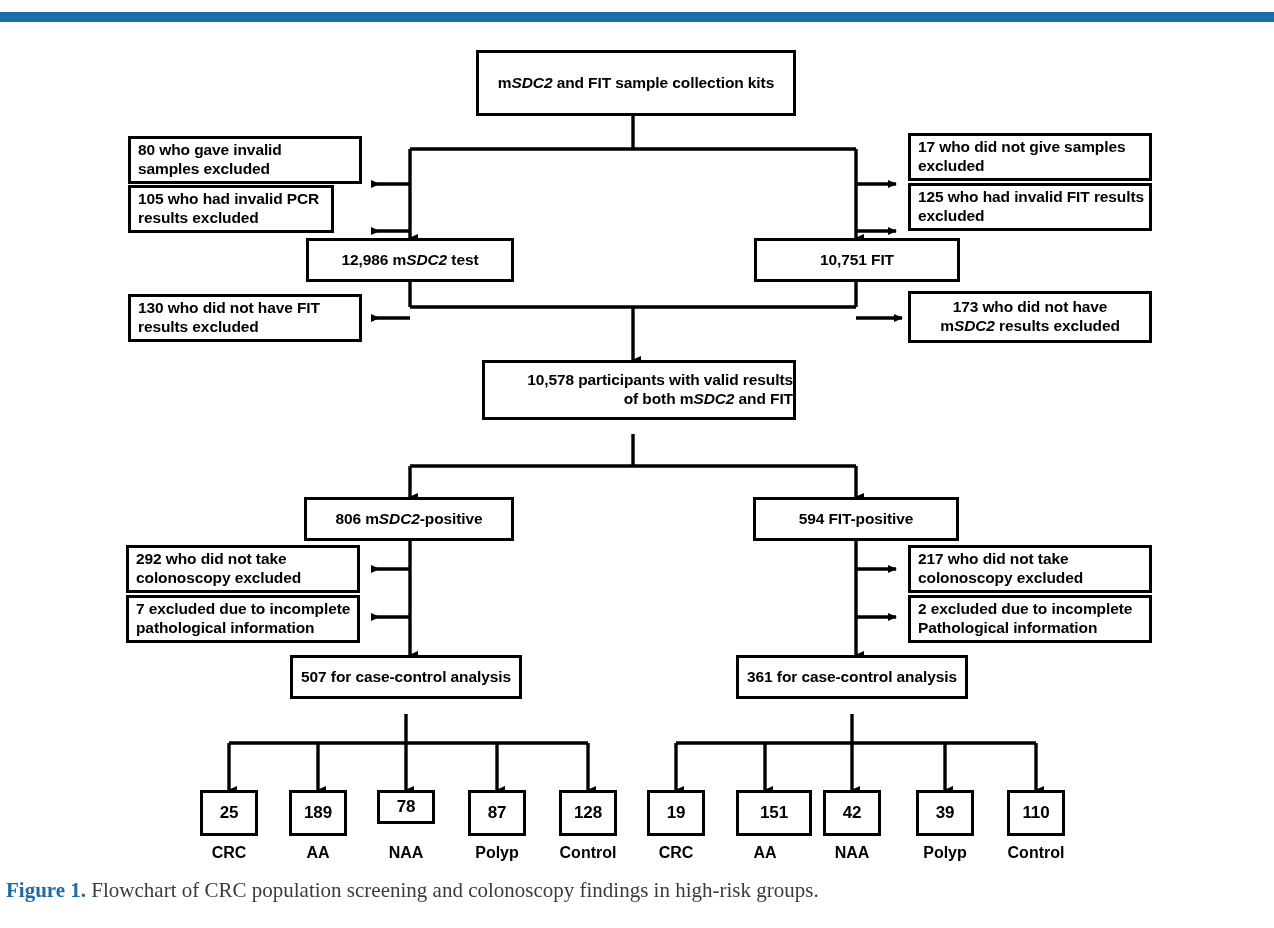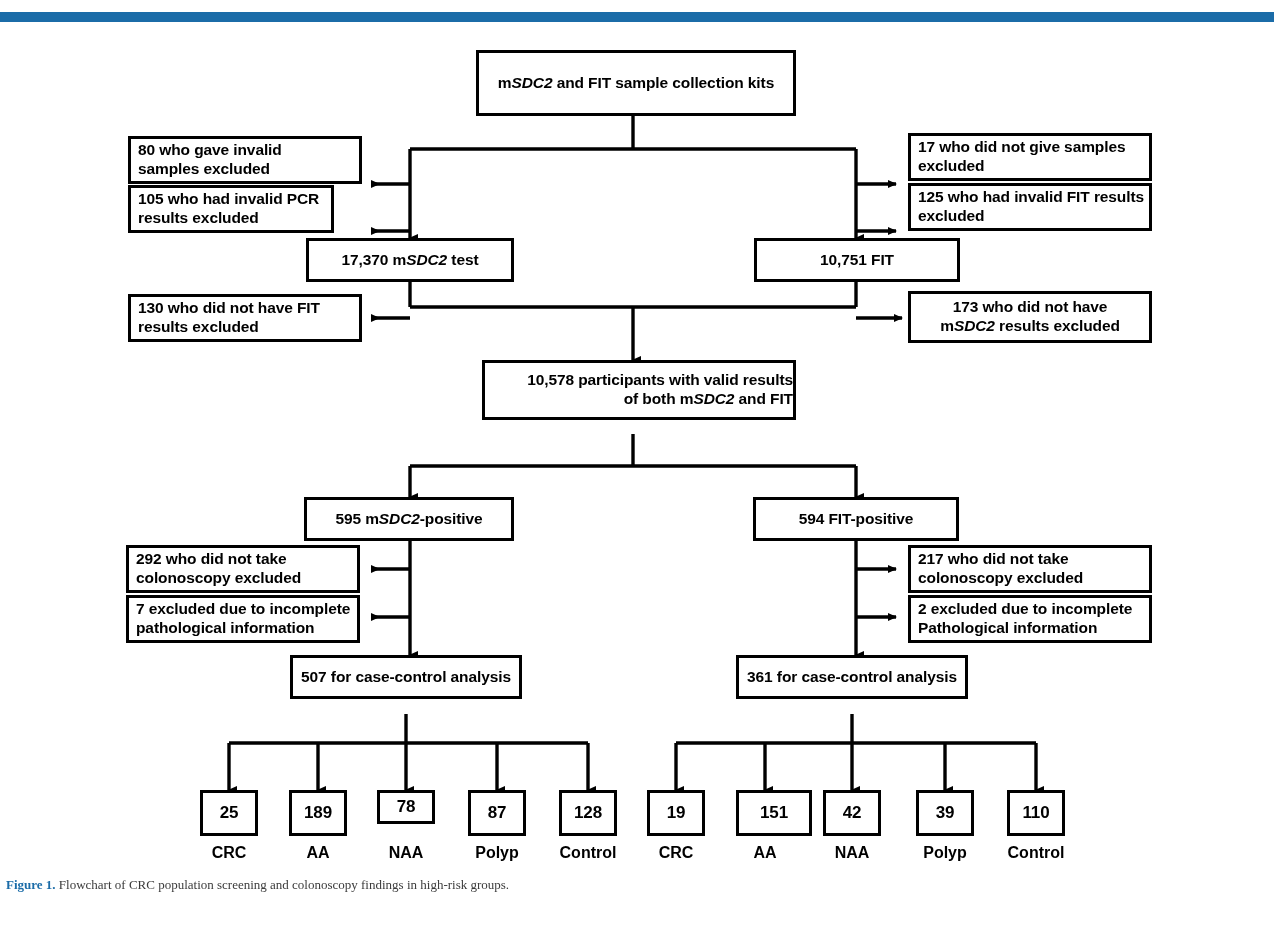--- a/index.html
+++ b/index.html
@@ -75,21 +75,21 @@
   }
 
   .it { font-style: italic; }
 
   #caption {
     position: absolute;
     left: 6px;
     top: 876px;
     width: 1240px;
     font-family: "Liberation Serif", serif;
-    font-size: 13px;
+    font-size: 21px;
     color: #3b3b3b;
     line-height: 1.35;
   }
   #caption .fig-label {
     color: #1b6ca8;
     font-weight: bold;
   }
 </style>
 </head>
 <body>
@@ -193,21 +193,21 @@
     <span>results excluded</span>
   </div>
 
   <div class="node left" style="left:908px; top:157px; width:244px; height:48px;">
     <span>125 who had invalid FIT results</span>
     <span>excluded</span>
   </div>
 
   <div class="node center" style="left:306px; top:212px; width:208px; height:44px;">
     <span>
-      <span>17,370 m</span><span class="it">SDC2</span><span> test</span>
+      <span>12,986 m</span><span class="it">SDC2</span><span> test</span>
     </span>
   </div>
 
   <div class="node center" style="left:754px; top:212px; width:206px; height:44px;">
     <span>10,751 FIT</span>
   </div>
 
   <div class="node left" style="left:128px; top:268px; width:234px; height:48px;">
     <span>130 who did not have FIT</span>
     <span>results excluded</span>
@@ -222,21 +222,21 @@
 
   <div class="node center" style="left:482px; top:334px; width:314px; height:60px;align-items:flex-end;">
     <span>10,578 participants with valid results</span>
     <span>
       <span>of both m</span><span class="it">SDC2</span><span> and FIT</span>
     </span>
   </div>
 
   <div class="node center" style="left:304px; top:471px; width:210px; height:44px;">
     <span>
-      <span>595 m</span><span class="it">SDC2</span><span>-positive</span>
+      <span>806 m</span><span class="it">SDC2</span><span>-positive</span>
     </span>
   </div>
 
   <div class="node center" style="left:753px; top:471px; width:206px; height:44px;">
     <span>594 FIT-positive</span>
   </div>
 
   <div class="node left" style="left:126px; top:519px; width:234px; height:48px;">
     <span>292 who did not take</span>
     <span>colonoscopy excluded</span>

